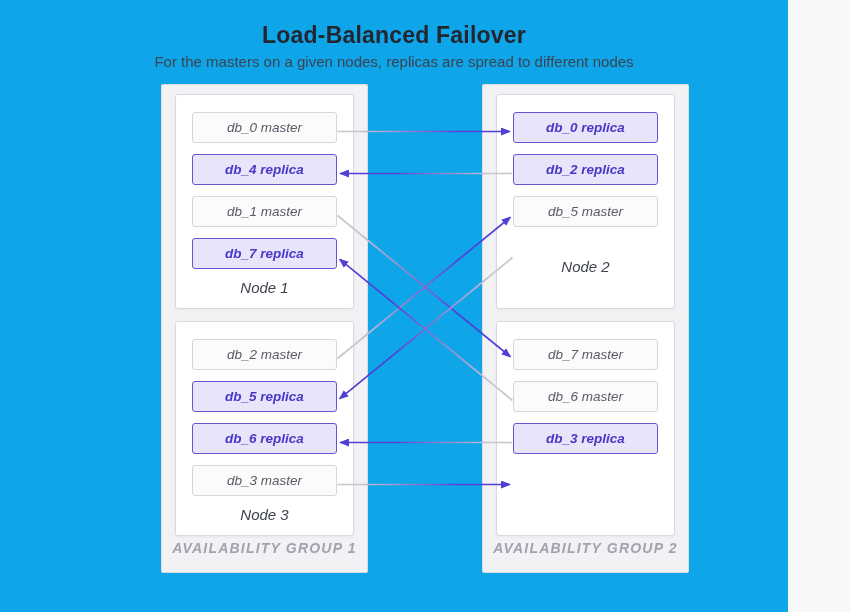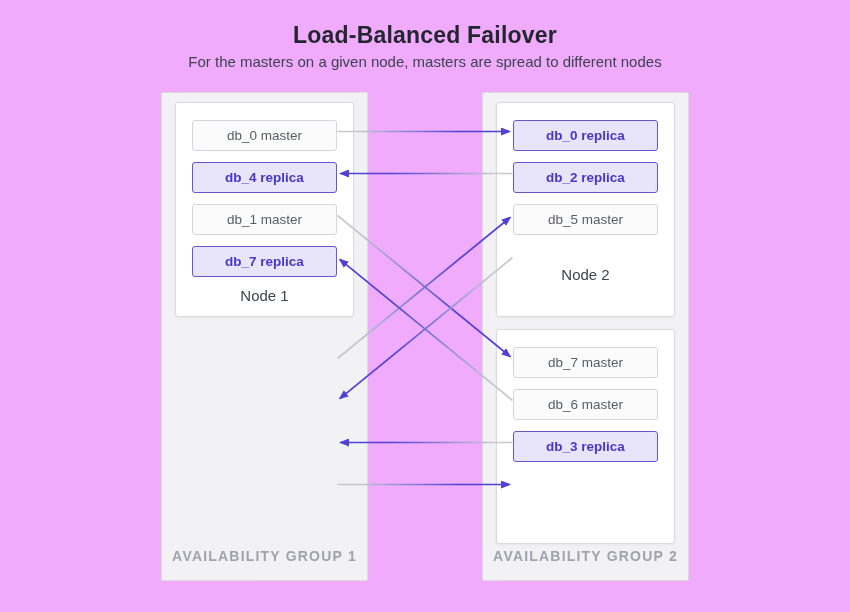--- a/index.html
+++ b/index.html
@@ -7,34 +7,34 @@
     --line-gray:#c7c7d2;
     --replica-bg:#e8e4f9;
     --replica-border:#6556cf;
     --replica-text:#4838c8;
     --master-bg:#fbfbfc;
     --master-border:#d5d5db;
     --master-text:#585c67;
   }
   html,body{margin:0;padding:0;background:#f7f7f8;}
   .stage{
-    position:relative;width:850px;height:612px;background:#f0abfc;overflow:hidden;
+    position:relative;width:788px;height:612px;background:#0ea5e9;overflow:hidden;
     font-family:"Liberation Sans",sans-serif;
   }
   .title{
     position:absolute;top:22px;left:0;right:0;text-align:center;
     font-size:23px;font-weight:bold;color:#23262e;letter-spacing:0.2px;
   }
   .subtitle{
     position:absolute;top:53px;left:0;right:0;text-align:center;
     font-size:15px;color:#3d4350;
   }
   .group{
-    position:absolute;top:92px;width:207px;height:489px;box-sizing:border-box;
-    border:1px dotted #c6c6cc;background:#f2f1f4;border-radius:2px;
+    position:absolute;top:84px;width:207px;height:489px;box-sizing:border-box;
+    border:1px dotted #c6c6cc;background:#f2f1f4;border-radius:2px;font-style:italic;
   }
   .group-1{left:161px;}
   .group-2{left:482px;}
   .group-label{
     position:absolute;bottom:16px;left:0;right:0;text-align:center;
     font-size:14px;font-weight:bold;letter-spacing:1.2px;color:#a2a2af;
   }
   .node-card{
     position:absolute;left:13px;width:179px;height:215px;box-sizing:border-box;
     background:#ffffff;border:1px solid #d9d9df;border-radius:3px;
@@ -63,31 +63,40 @@
   .connections-svg{
     position:absolute;left:0;top:0;width:850px;height:612px;
     z-index:10;pointer-events:none;
   }
 </style>
 </head>
 <body>
 
 <div class="stage">
   <div class="title">Load-Balanced Failover</div>
-  <div class="subtitle">For the masters on a given node, masters are spread to different nodes</div>
+  <div class="subtitle">For the masters on a given nodes, replicas are spread to different nodes</div>
 
   <div class="group group-1">
     <div class="node-card node-top">
       <div class="items">
         <div class="db-item master">db_0 master</div>
         <div class="db-item replica">db_4 replica</div>
         <div class="db-item master">db_1 master</div>
         <div class="db-item replica">db_7 replica</div>
       </div>
       <div class="node-label">Node 1</div>
+    </div>
+    <div class="node-card node-bottom">
+      <div class="items">
+        <div class="db-item master">db_2 master</div>
+        <div class="db-item replica">db_5 replica</div>
+        <div class="db-item replica">db_6 replica</div>
+        <div class="db-item master">db_3 master</div>
+      </div>
+      <div class="node-label">Node 3</div>
     </div>
     <div class="group-label">AVAILABILITY GROUP 1</div>
   </div>
 
   <div class="group group-2">
     <div class="node-card node-top">
       <div class="items">
         <div class="db-item replica">db_0 replica</div>
         <div class="db-item replica">db_2 replica</div>
         <div class="db-item master">db_5 master</div>

